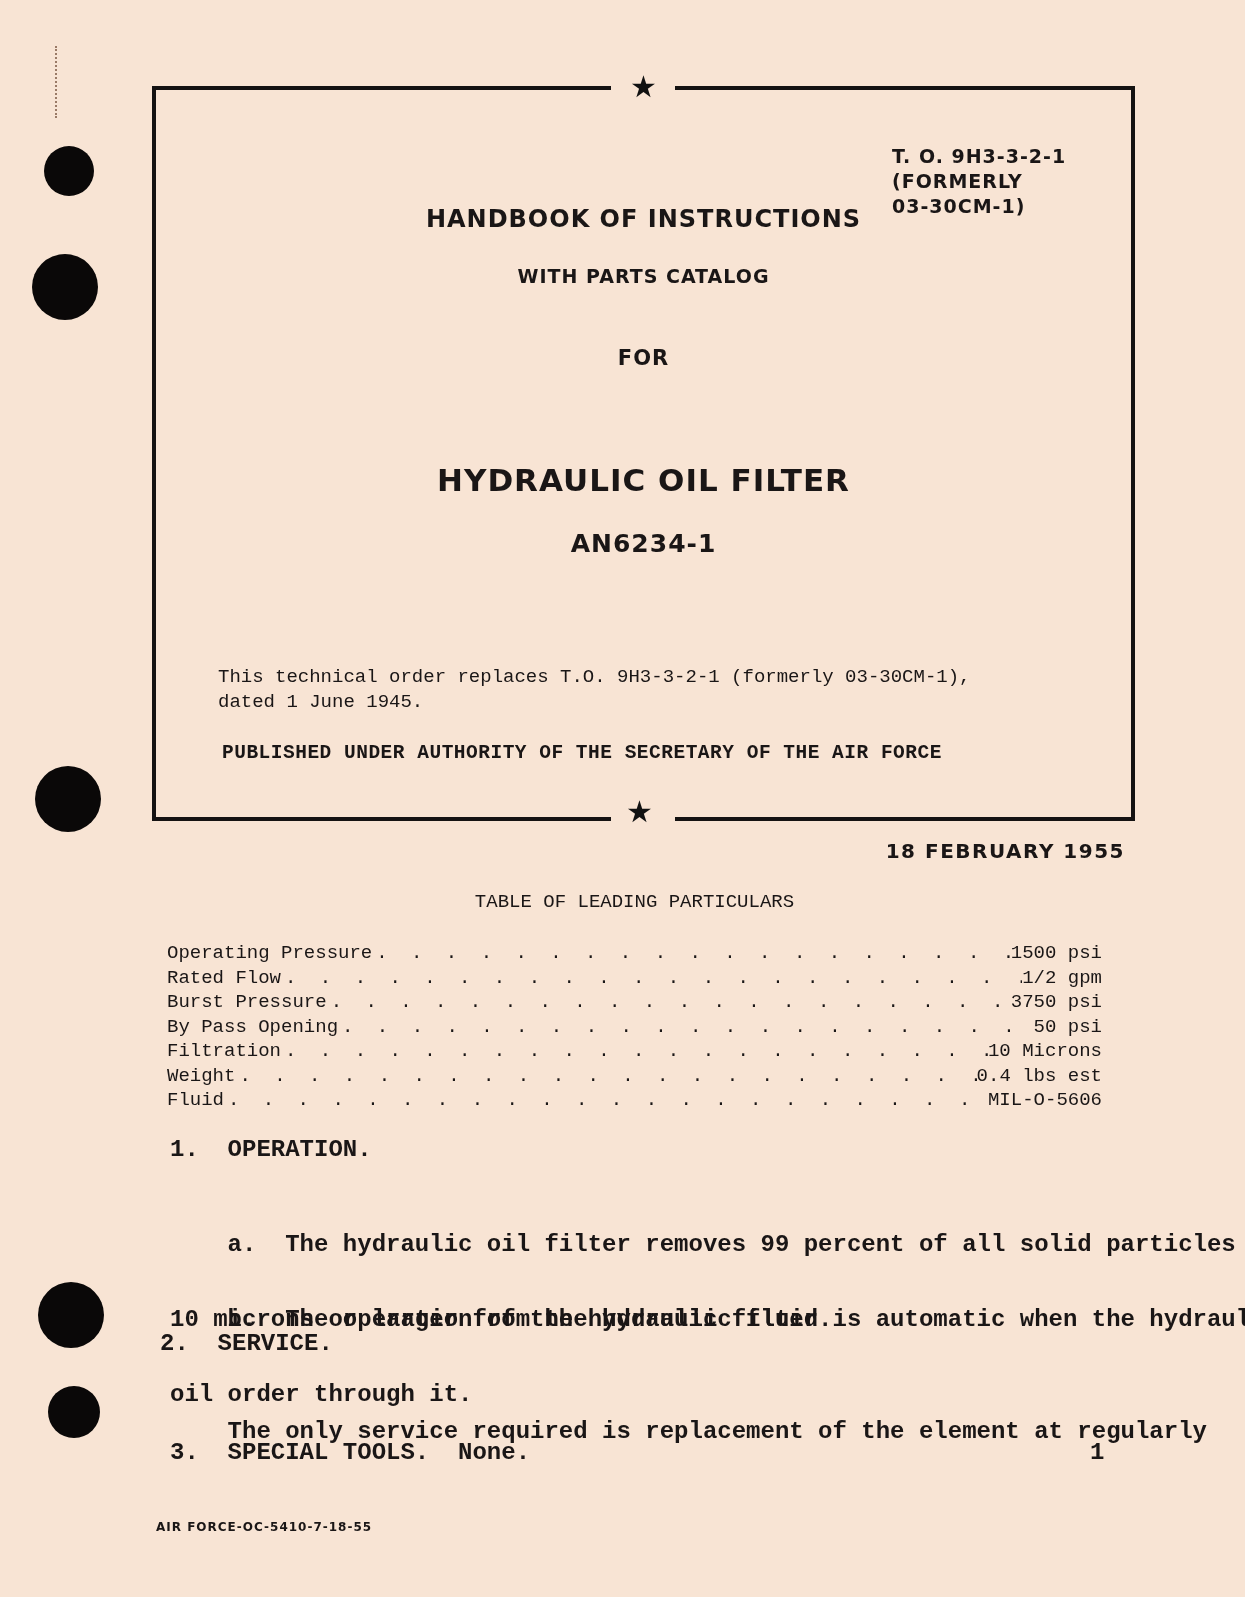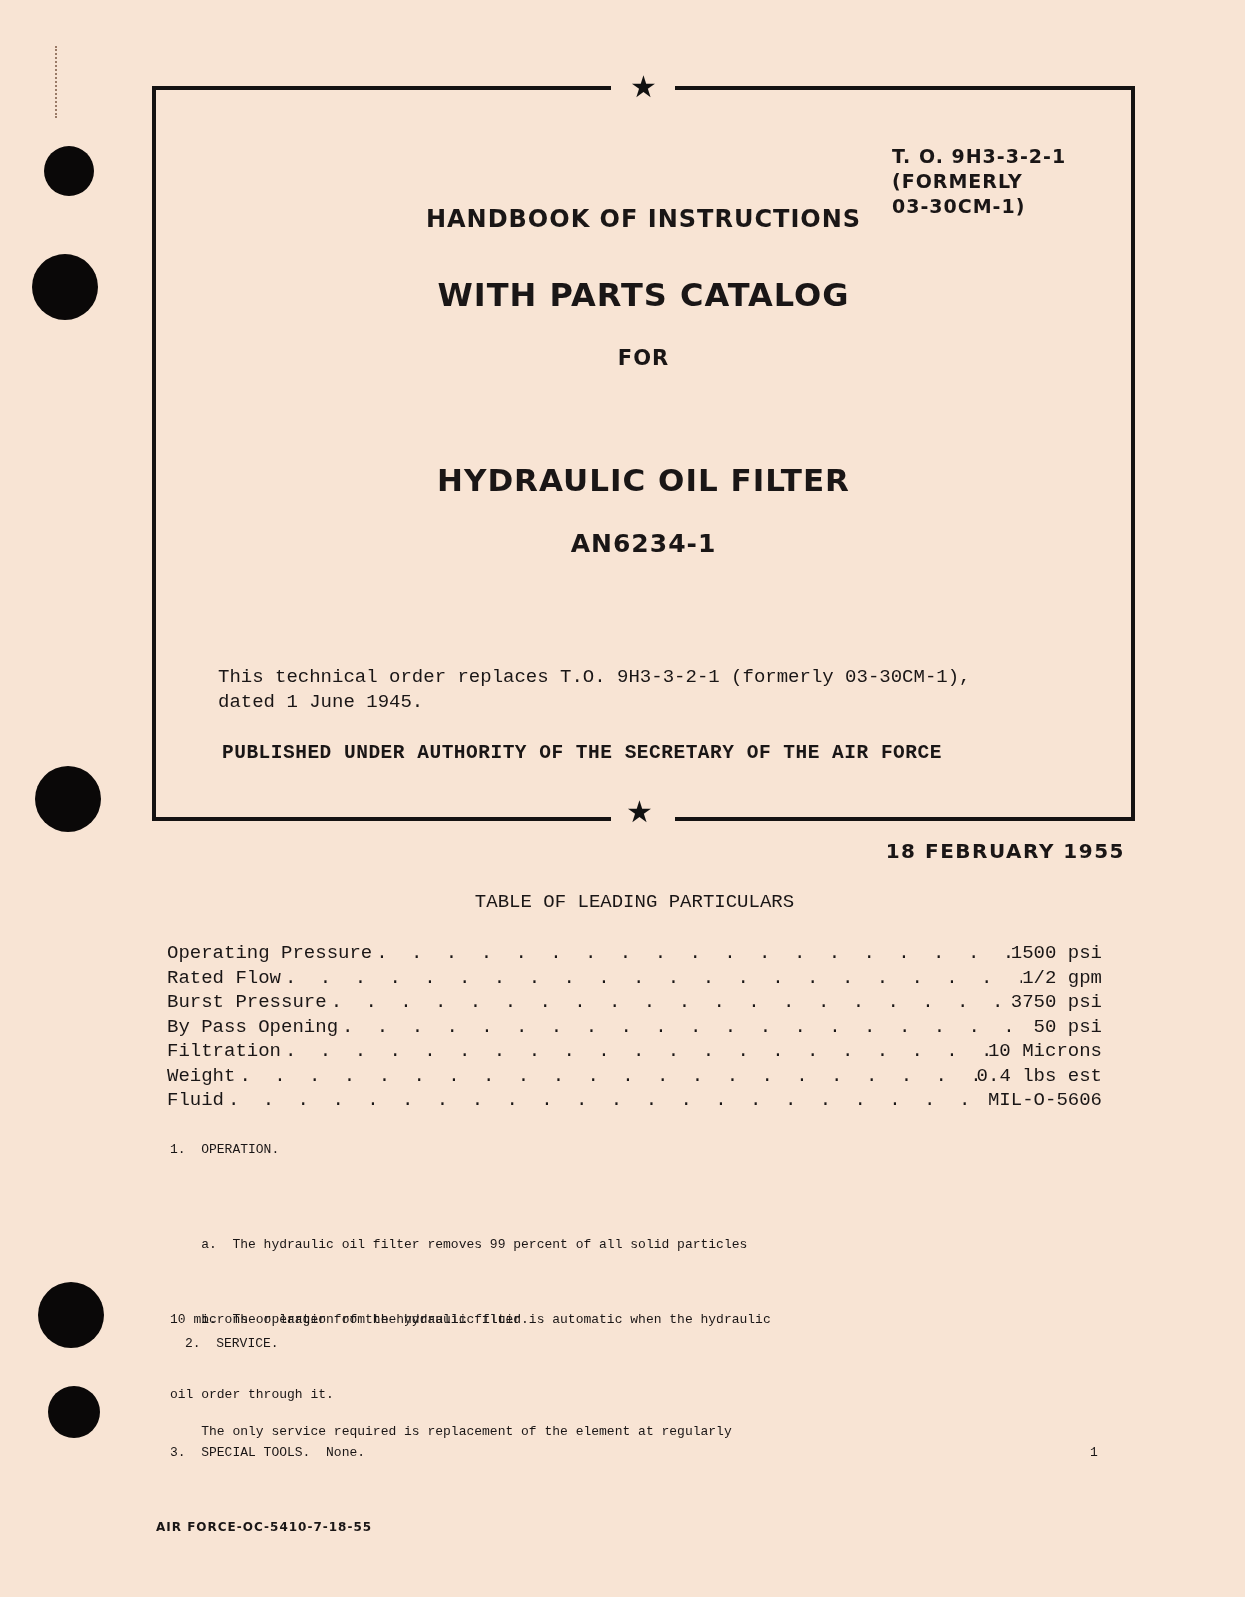--- a/index.html
+++ b/index.html
@@ -14,34 +14,34 @@
             border-left: 2px dotted #9a7a66; }
     .frame { position: absolute; left: 152px; top: 86px; width: 975px; height: 727px;
              border: 4px solid #151212; }
     .star-gap { position: absolute; width: 64px; height: 12px; background: #f8e4d4; }
     .star { position: absolute; font-size: 30px; line-height: 30px; color: #111;
             font-family: "DejaVu Sans", sans-serif; }
     .sans { font-family: "DejaVu Sans", "Liberation Sans", sans-serif; }
     .to-block { position: absolute; left: 892px; top: 100px; font-size: 19px; line-height: 25px; letter-spacing: 1px; font-weight: bold; margin-top: 44px; }
     .center { position: absolute; left: 152px; width: 983px; text-align: center; font-weight: bold; letter-spacing: 1px; }
     .t1 { top: 205px; font-size: 24px; }
-    .t2 { top: 276px; font-size: 32px; }
+    .t2 { top: 265px; font-size: 19px; }
     .t3 { top: 346px; font-size: 21px; }
     .t4 { top: 462px; font-size: 31px; }
     .t5 { top: 529px; font-size: 25px; }
     .replaces { position: absolute; left: 218px; top: 665px; font-size: 19px; line-height: 25px; font-family: "Liberation Mono", monospace; }
     .authority { position: absolute; left: 222px; top: 742px; font-size: 19.5px; font-weight: bold; letter-spacing: 0.5px; font-family: "Liberation Mono", monospace; }
     .date { position: absolute; right: 120px; top: 839px; font-size: 20px; font-weight: bold; letter-spacing: 1.5px; }
     .tlp-title { position: absolute; left: 152px; width: 965px; top: 891px; text-align: center; font-size: 19px; font-family: "Liberation Mono", monospace; }
     .particulars { position: absolute; left: 167px; top: 941px; width: 935px; font-size: 19px; line-height: 24.5px; font-family: "Liberation Mono", monospace; }
     .prow { display: flex; align-items: baseline; white-space: nowrap; }
     .plabel { flex: 0 0 auto; }
     .pdots { flex: 1 1 auto; overflow: hidden; letter-spacing: 6px; padding: 0 4px; }
     .pval { flex: 0 0 auto; text-align: right; }
-    .body-text { position: absolute; font-size: 13px; line-height: 25px; font-family: "Liberation Mono", monospace; white-space: pre; }
+    .body-text { position: absolute; font-size: 24px; line-height: 25px; font-family: "Liberation Mono", monospace; white-space: pre; font-weight: bold; }
     .footer { position: absolute; left: 156px; top: 1520px; font-size: 12px; font-weight: bold; letter-spacing: 1px; }
   </style>
 </head>
 <body>
 
 <div class="tear"></div>
 <div class="hole" style="left:44px;top:146px;width:50px;height:50px;"></div>
 <div class="hole" style="left:32px;top:254px;width:66px;height:66px;"></div>
 <div class="hole" style="left:35px;top:766px;width:66px;height:66px;"></div>
 <div class="hole" style="left:38px;top:1282px;width:66px;height:66px;"></div>
@@ -116,21 +116,21 @@
 
 <div class="body-text" style="left:170px;top:1137px;">1.  OPERATION.</div>
 <div class="body-text" style="left:170px;top:1182px;">
   <div>    a.  The hydraulic oil filter removes 99 percent of all solid particles</div>
   <div>10 microns or larger from the hydraulic fluid.</div>
 </div>
 <div class="body-text" style="left:170px;top:1257px;">
   <div>    b.  The operation of the hydraulic filter is automatic when the hydraulic</div>
   <div>oil order through it.</div>
 </div>
-<div class="body-text" style="left:185px;top:1331px;text-align:right;">2.  SERVICE.</div>
+<div class="body-text" style="left:160px;top:1331px;text-align:right;">2.  SERVICE.</div>
 <div class="body-text" style="left:170px;top:1369px;">
   <div>    The only service required is replacement of the element at regularly</div>
 </div>
 <div class="body-text" style="left:170px;top:1440px;">3.  SPECIAL TOOLS.  None.</div>
 
 <div class="body-text" style="left:1090px;top:1440px;">1</div>
 
 <div class="footer sans">AIR FORCE-OC-5410-7-18-55</div>
 
 </body></html>

